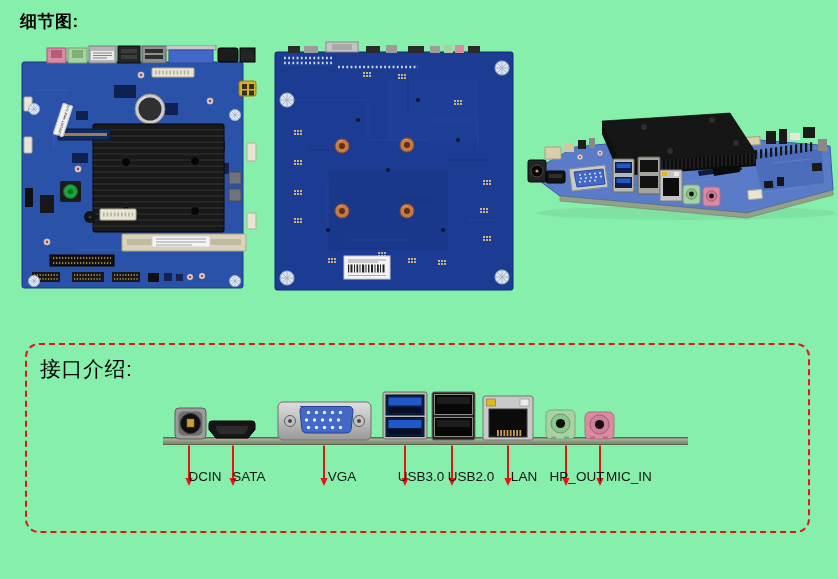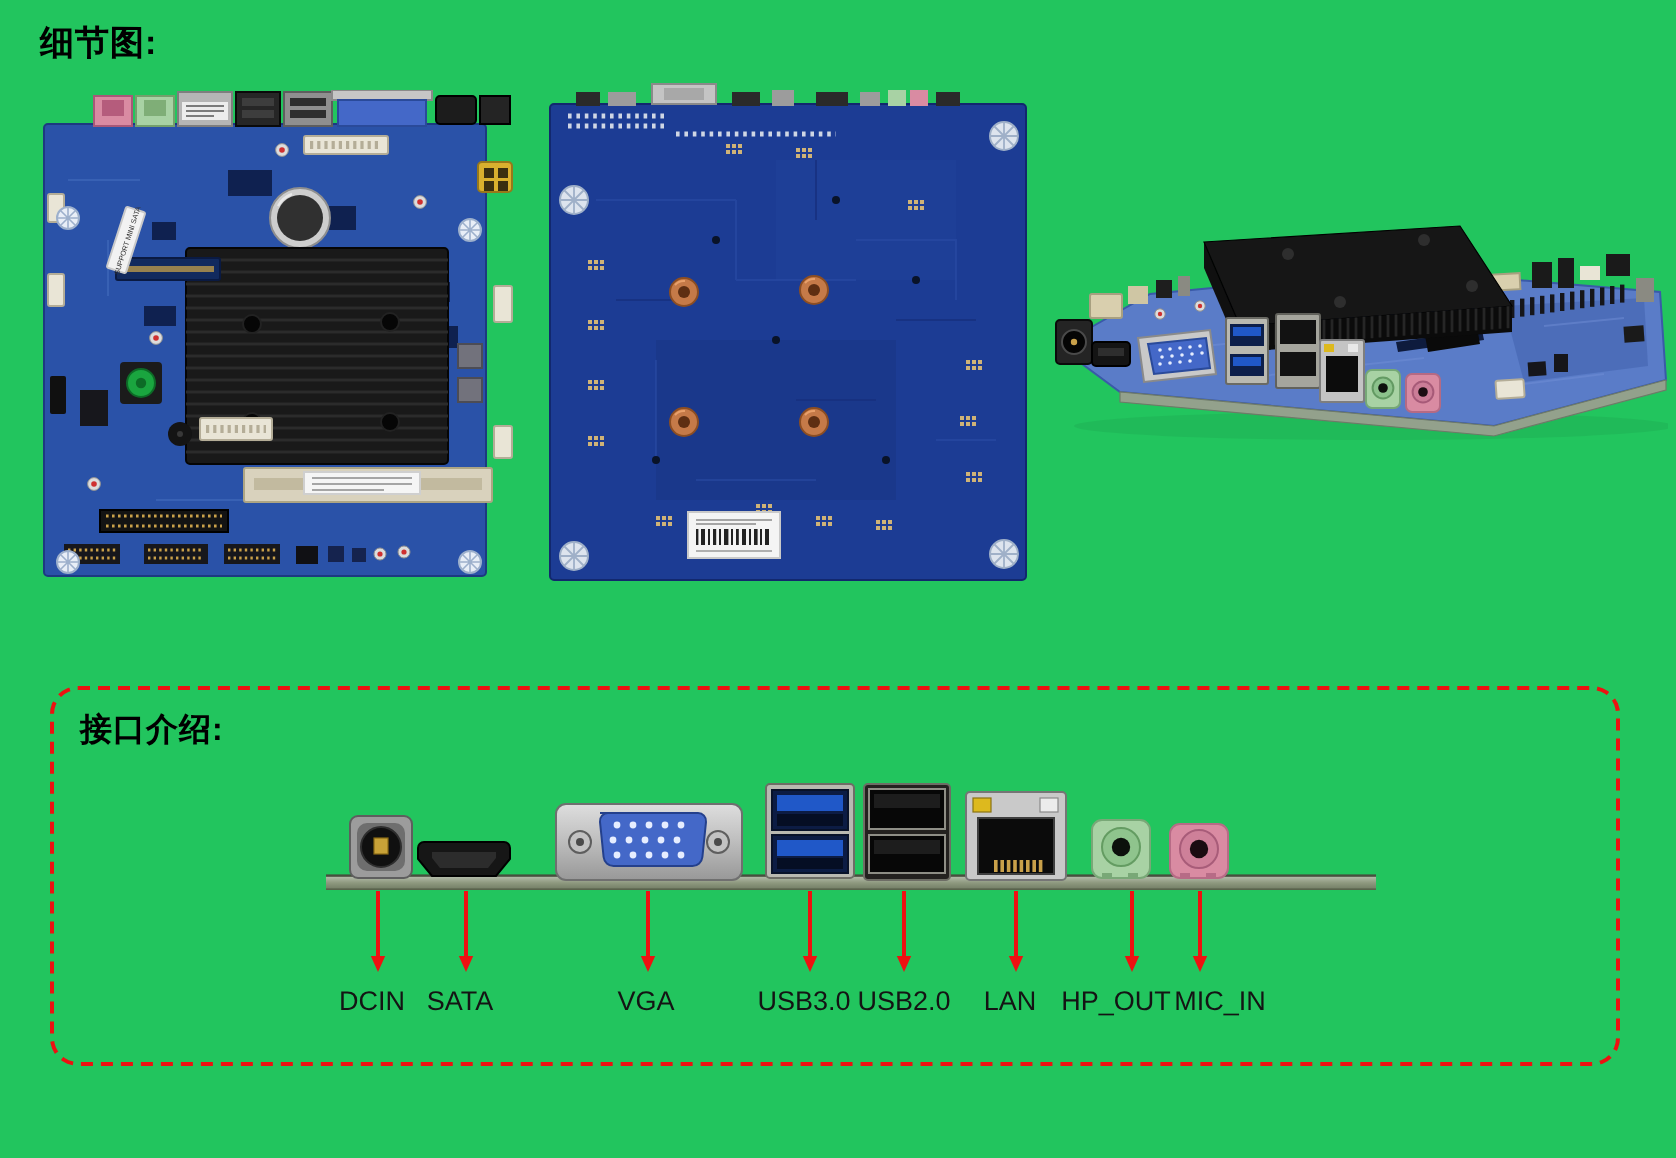--- a/index.html
+++ b/index.html
@@ -1,34 +1,34 @@
 <!DOCTYPE html>
 <html style="--accent_red: #ee1111; --text_black: #000000; --pcb_front_blue: #2a52a8; --pcb_back_blue: #1c3c94; --pcb_angle_blue: #5a7cc8; --heatsink_black: #191919; --usb3_blue: #2058c8; --vga_blue: #4468c8; --audio_green: #a8d2a4; --audio_pink: #d98ba2; --port_silver: #c4c4c4; --bracket_green: #8d987e; --copper_pad: #c57a48; --label_white: #f4f4f4;"><head>
 <meta charset="utf-8">
 <style>
   html,body{margin:0;padding:0;background:#ffffff;}
   .page{
-    position:relative;width:838px;height:579px;background:#22c55e;overflow:hidden;
+    position:relative;width:838px;height:579px;background:#86efac;overflow:hidden;
     font-family:"Liberation Sans","DejaVu Sans",sans-serif;color:#000;
   }
   .section-title{position:absolute;font-size:17px;font-weight:bold;color:var(--text_black,#000);letter-spacing:0.5px;}
   #detail-title{left:20px;top:10px;}
   .photo{position:absolute;}
   #board-front{left:14px;top:45px;}
   #board-back{left:268px;top:40px;}
   #board-angle{left:522px;top:93px;}
   .io-box{
     position:absolute;left:25px;top:343px;width:785px;height:190px;
     border:2px dashed var(--accent_red,#ee1111);border-radius:14px;box-sizing:border-box;
   }
-  .io-title{position:absolute;left:15px;top:12px;font-size:16px;font-weight:bold;color:var(--text_black,#000);letter-spacing:0.5px;}
+  .io-title{position:absolute;left:15px;top:12px;font-size:21px;font-weight:normal;color:var(--text_black,#000);letter-spacing:0.5px;}
   #io-panel{left:140px;top:378px;}
   .port-label{
-    position:absolute;top:493px;transform:translateX(-50%);
-    font-size:13.5px;color:#141414;white-space:nowrap;
+    position:absolute;top:469px;transform:translateX(-50%);
+    font-size:13.5px;color:#141414;white-space:nowrap;margin-left:19px;
   }
   .pl-0{left:186px}.pl-1{left:230px}.pl-2{left:323px}.pl-3{left:402px}
   .pl-4{left:452px}.pl-5{left:505px}.pl-6{left:558px}.pl-7{left:610px}
 </style>
 </head>
 <body>
 
 <div class="page">
 
   <div id="detail-title" class="section-title">细节图:</div>

